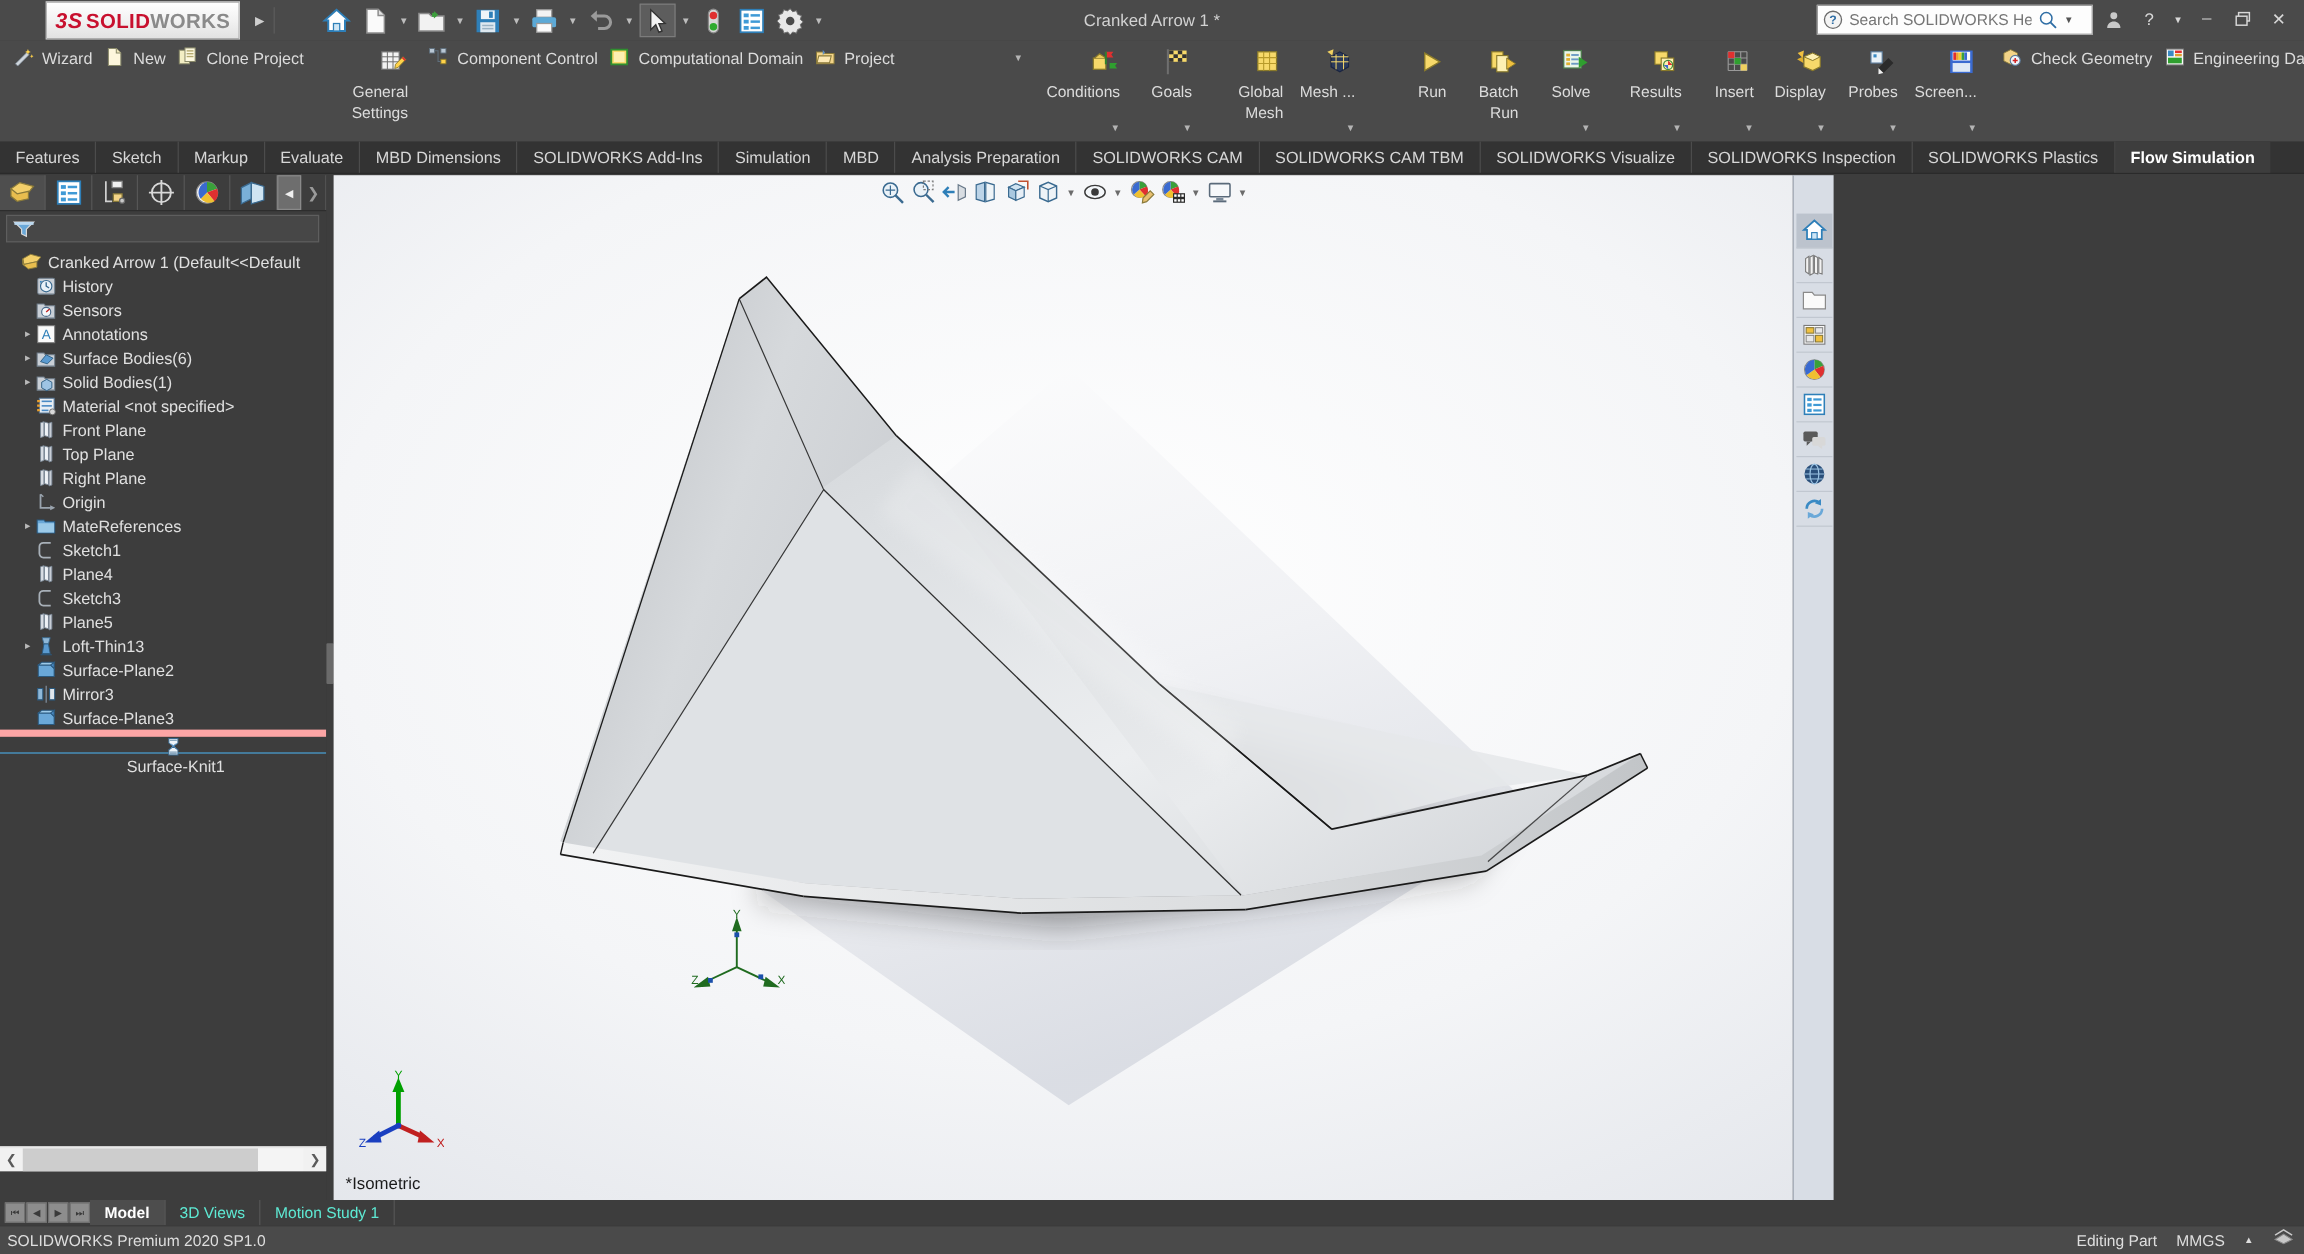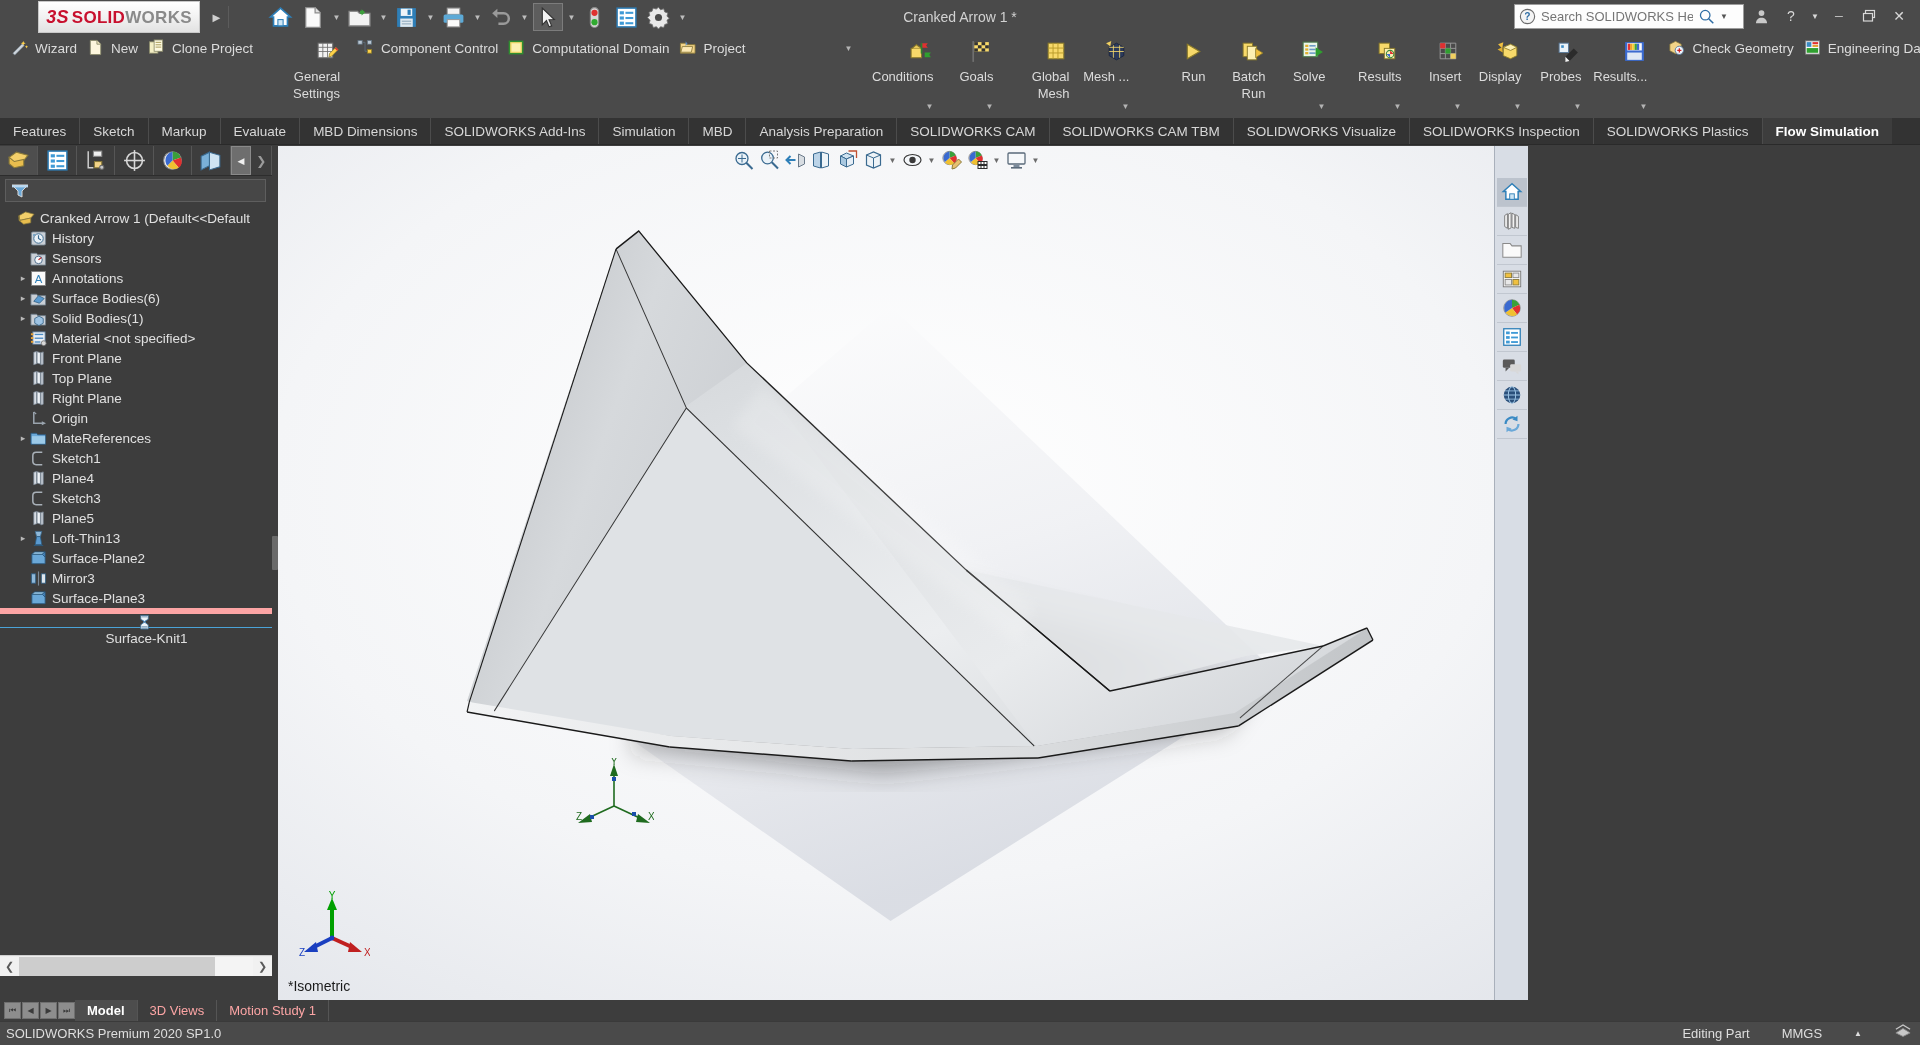--- a/index.html
+++ b/index.html
@@ -178,31 +178,31 @@
   .bottombar {
     position: absolute; left: 0; bottom: 24px; width: 1920px; height: 21px;
     background: #3d3d3d; display: flex; align-items: stretch;
   }
   .navbtns { display: flex; align-items: center; padding-left: 4px; gap: 1px; }
   .navbtn {
     width: 17px; height: 17px; background: #8d8d8d; border: 1px solid #6f6f6f;
     display: flex; align-items: center; justify-content: center; font-size: 8px; color: #3a3a3a;
   }
   .doctab {
-    display: flex; align-items: center; padding: 0 12px; font-size: 13px; color: #fca5a5;
+    display: flex; align-items: center; padding: 0 12px; font-size: 13px; color: #5eead4;
     border-right: 1px solid #555555; cursor: default;
   }
   .doctab.active { background: #4d4d4d; color: #ffffff; font-weight: bold; }
   .statusbar {
     position: absolute; left: 0; bottom: 0; width: 1920px; height: 24px;
     background: #4a4a4a; display: flex; align-items: center;
     font-size: 13px; color: #dedede; border-top: 1px solid #3a3a3a;
   }
   .sb-left { padding-left: 6px; }
-  .sb-right { position: absolute; right: 8px; display: flex; align-items: center; gap: 32px; }
+  .sb-right { position: absolute; right: 8px; display: flex; align-items: center; gap: 16px; }
 </style>
 </head>
 <body>
 
 <div id="app">
 
   <div class="titlebar">
     <div class="logo-box">
       <div class="logo-text">
         <span class="logo-ds">3S</span><span class="logo-solid">SOLID</span><span class="logo-works">WORKS</span>
@@ -610,21 +610,21 @@
               <rect x="3" y="3" width="18" height="18" fill="#3a6ad0"></rect>
               <rect x="5" y="4" width="14" height="7" fill="#fafafa"></rect>
               <rect x="5.5" y="4.5" width="2.2" height="6" fill="#e03030"></rect>
               <rect x="7.7" y="4.5" width="2.2" height="6" fill="#f0a030"></rect>
               <rect x="9.9" y="4.5" width="2.2" height="6" fill="#f0d030"></rect>
               <rect x="12.1" y="4.5" width="2.2" height="6" fill="#3aa03a"></rect>
               <rect x="14.3" y="4.5" width="2.2" height="6" fill="#3a6ad0"></rect>
               <rect x="5" y="13" width="14" height="7" fill="#dfe9f5"></rect>
             </svg>
         </span>
-        <span class="lbl">Results...</span>
+        <span class="lbl">Screen...</span>
         <span class="rb-dd">▼</span>
       </div>
     </div>
 
     <div class="rb-divider"></div>
 
     <div class="rb-group">
       <div class="rb-col">
         <div class="rb-item-h">
           <span class="ico">

